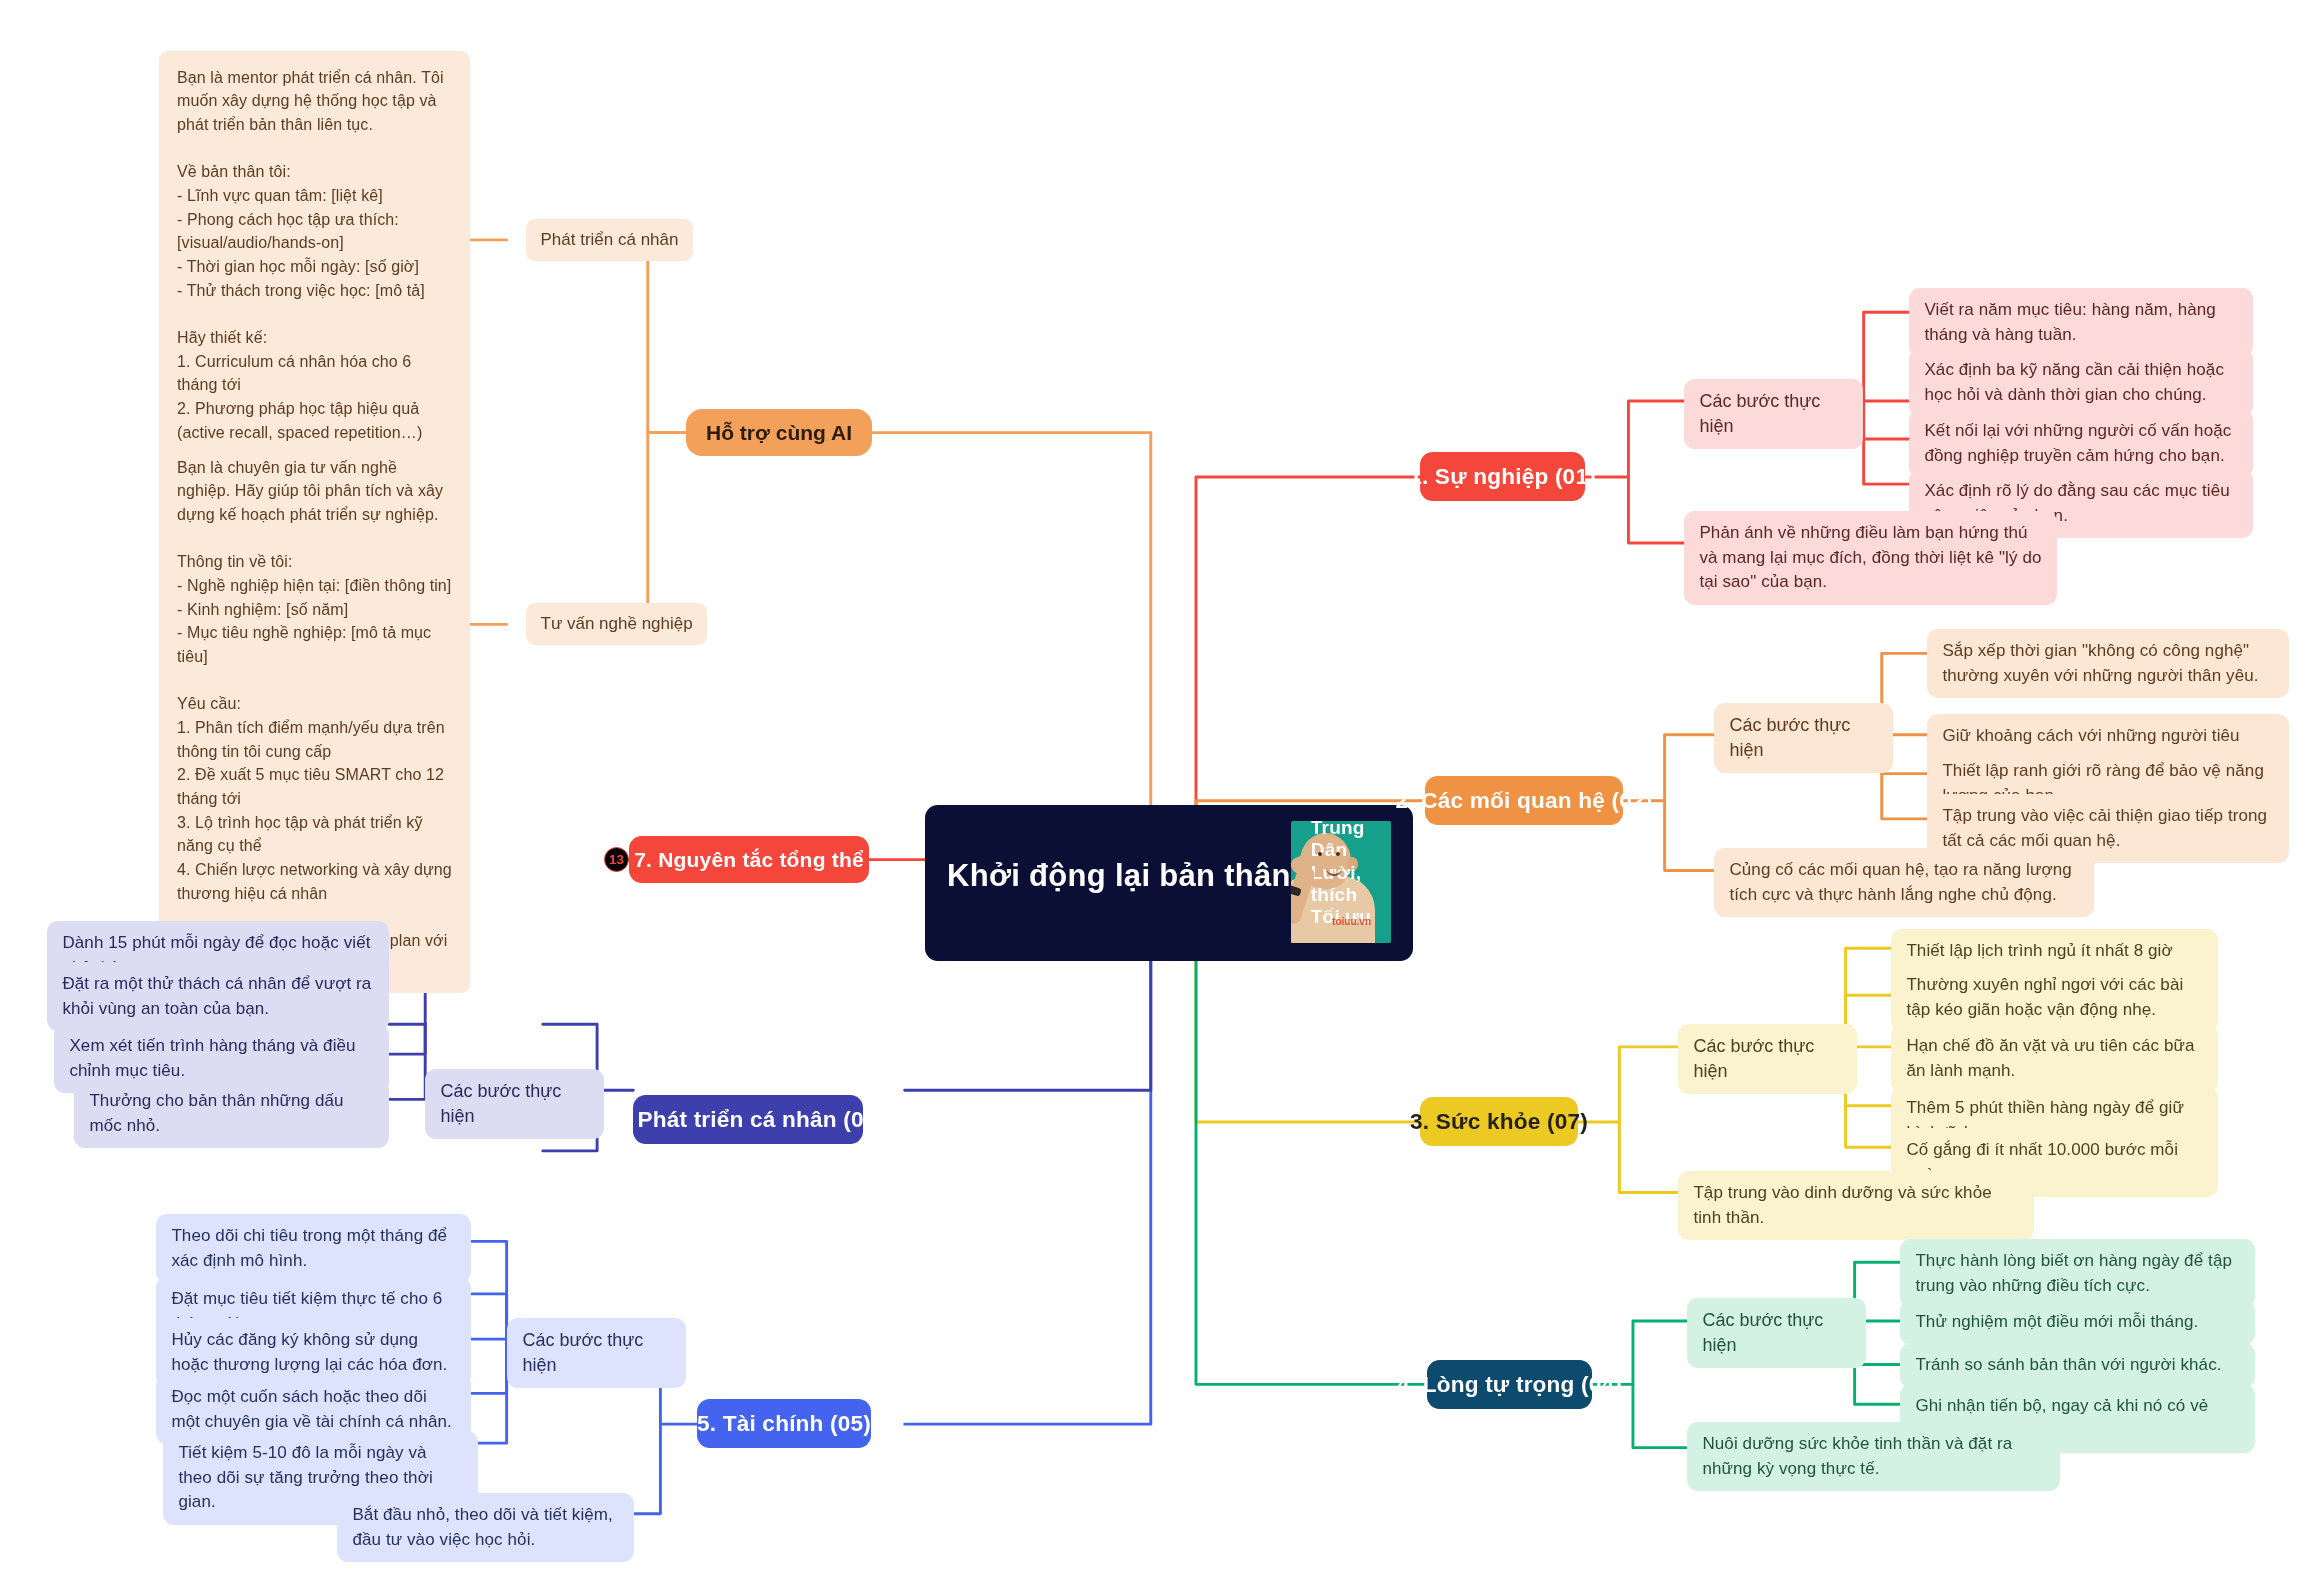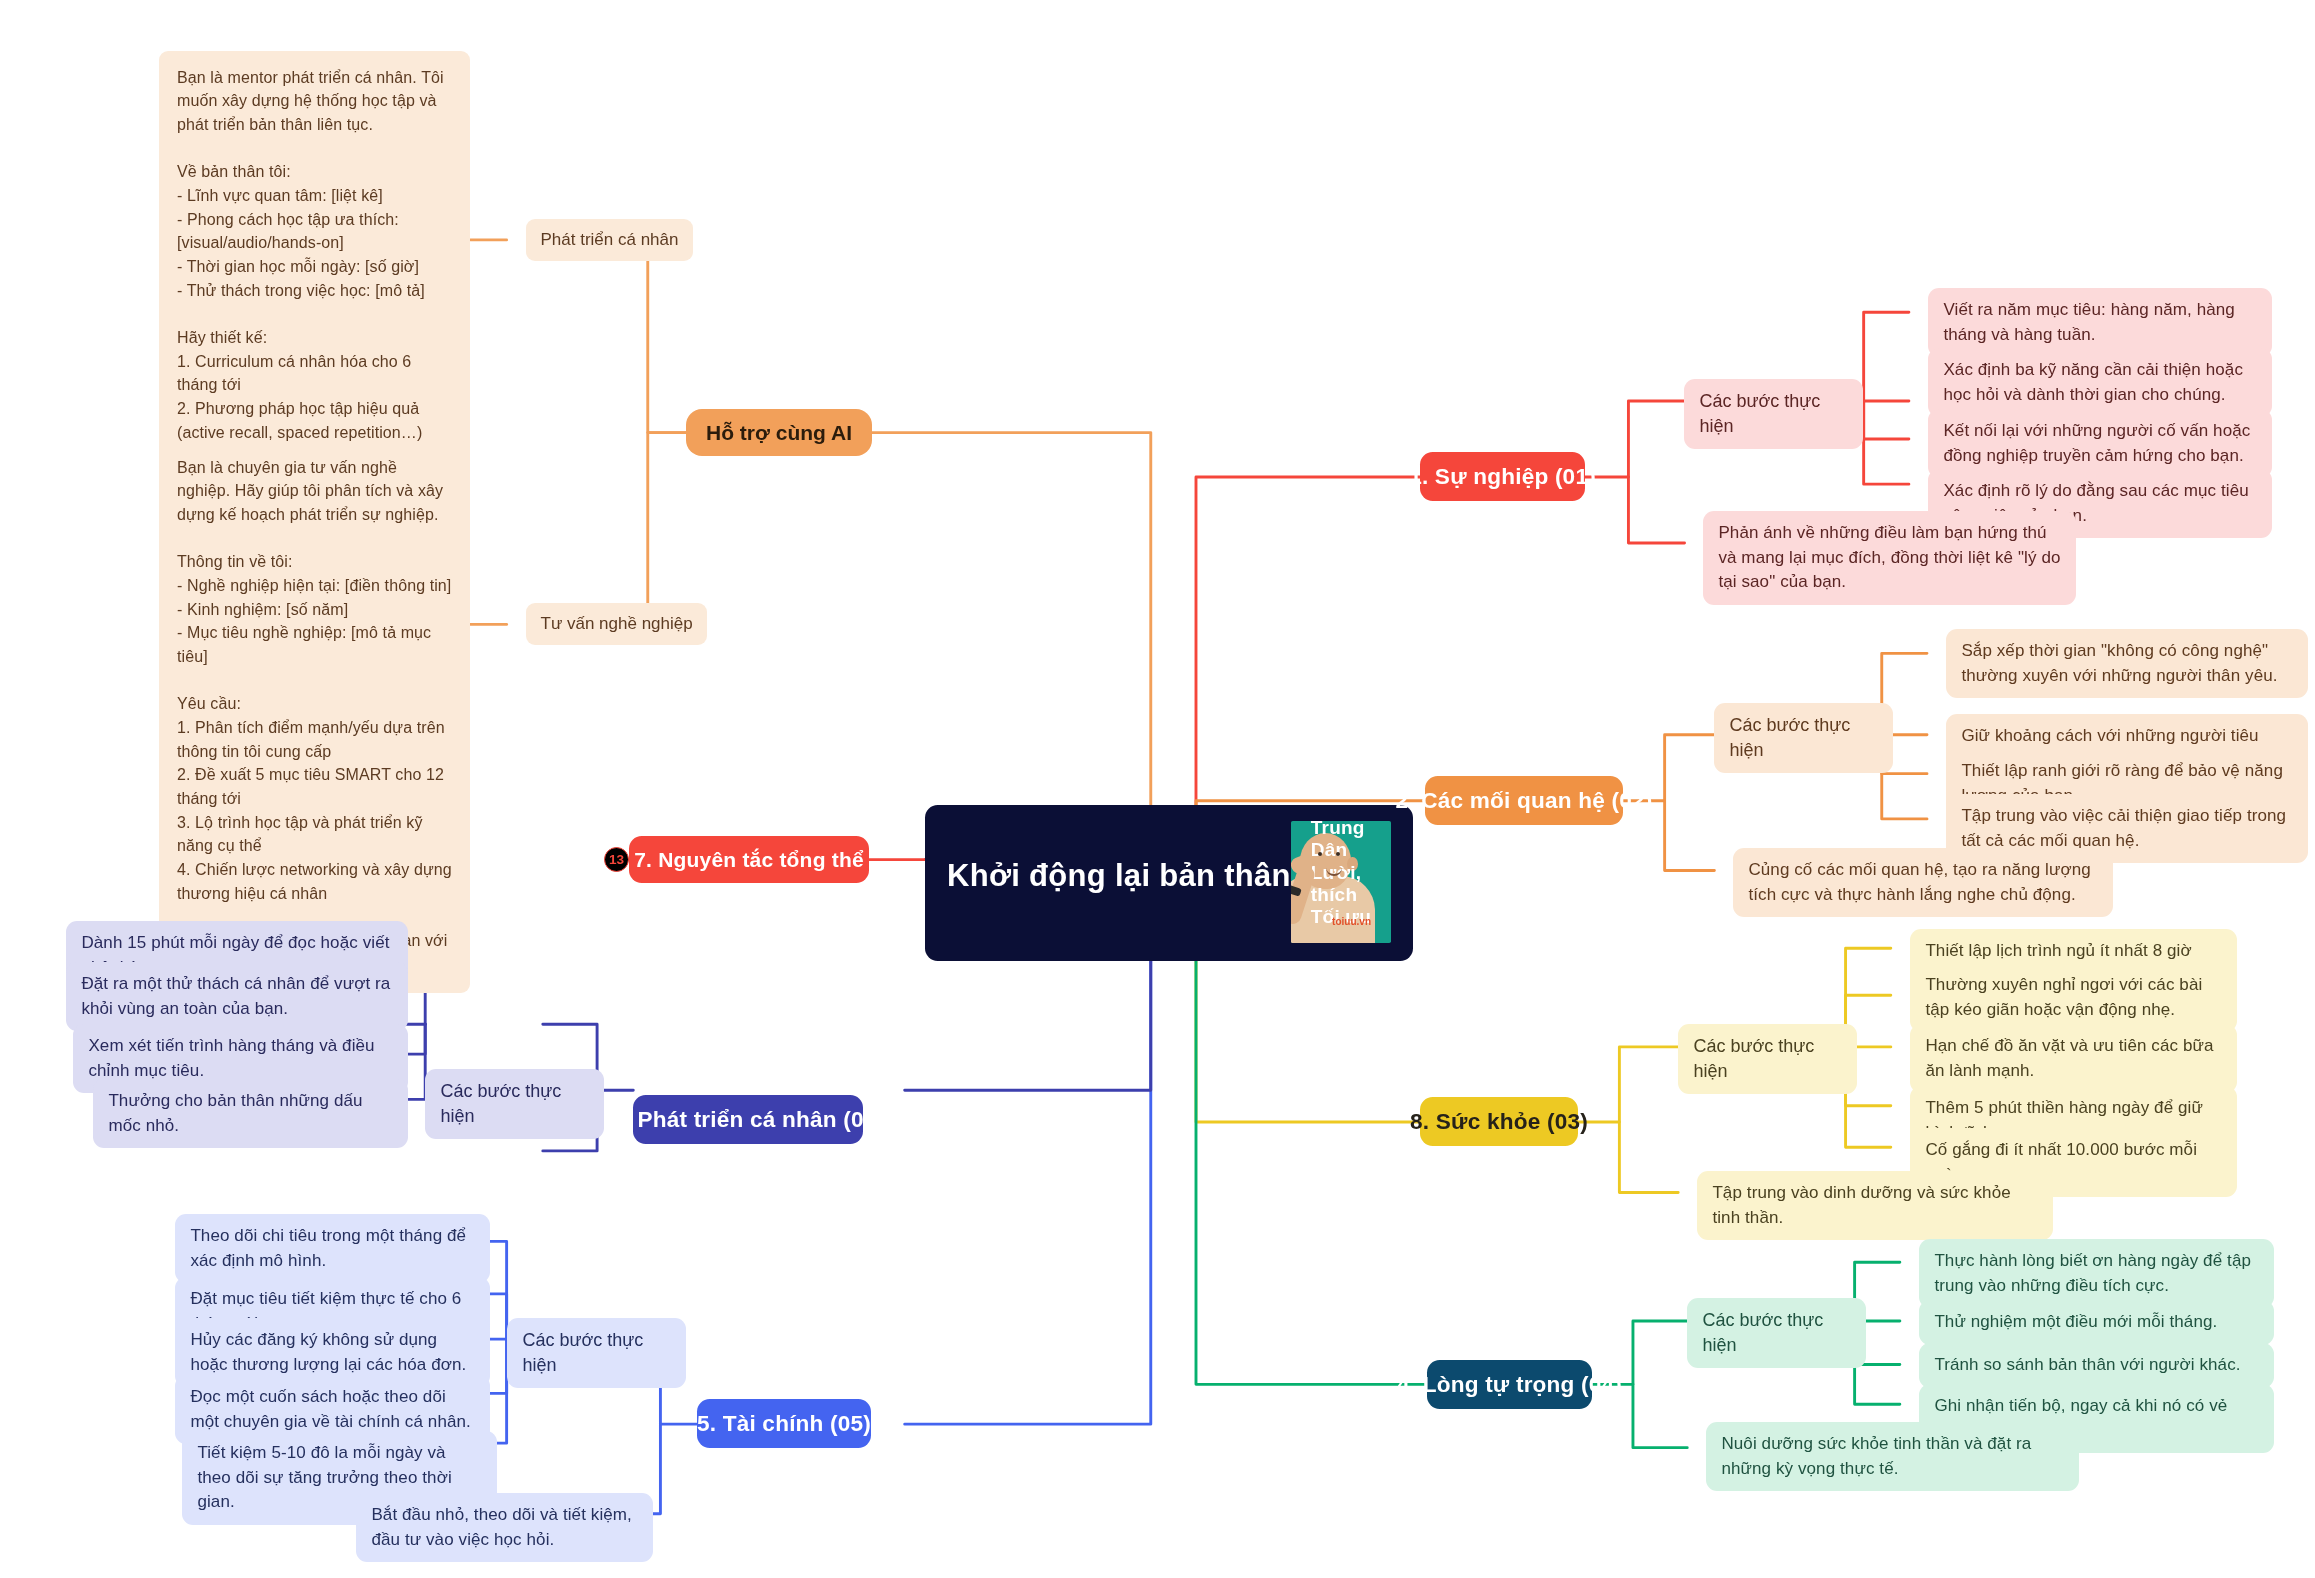--- a/index.html
+++ b/index.html
@@ -27,21 +27,20 @@
   }
 
   
   .leaf{
     border-radius:11px;
     padding:10px 15.4px;
     font-size:17px;
     line-height:1.45;
     letter-spacing:0.1px;
     box-sizing:border-box;
-    margin-left:19px;
   }
   .mid{
     border-radius:11px;
     padding:10px 15.4px;
     font-size:18px;
     line-height:1.4;
     box-sizing:border-box;
   }
 
   
@@ -291,21 +290,21 @@
   <div class="node leaf l-red" style="left:1684px;top:511px;width:373px;">Phản ánh về những điều làm bạn hứng thú và mang lại mục đích, đồng thời liệt kê "lý do tại sao" của bạn.</div>
 
   <div class="node pill c-org" style="left:1425px;top:776px;width:198px;height:49px;">2. Các mối quan hệ (02)</div>
   <div class="node mid l-org" style="left:1714px;top:703px;width:179px;">Các bước thực hiện</div>
   <div class="node leaf l-org" style="left:1927px;top:629px;width:362px;">Sắp xếp thời gian "không có công nghệ" thường xuyên với những người thân yêu.</div>
   <div class="node leaf l-org" style="left:1927px;top:714px;width:362px;">Giữ khoảng cách với những người tiêu cực.</div>
   <div class="node leaf l-org" style="left:1927px;top:749px;width:362px;">Thiết lập ranh giới rõ ràng để bảo vệ năng lượng của bạn.</div>
   <div class="node leaf l-org" style="left:1927px;top:794px;width:362px;">Tập trung vào việc cải thiện giao tiếp trong tất cả các mối quan hệ.</div>
   <div class="node leaf l-org" style="left:1714px;top:848px;width:380px;">Củng cố các mối quan hệ, tạo ra năng lượng tích cực và thực hành lắng nghe chủ động.</div>
 
-  <div class="node pill c-yel" style="left:1420px;top:1097px;width:158px;height:49px;">8. Sức khỏe (03)</div>
+  <div class="node pill c-yel" style="left:1420px;top:1097px;width:158px;height:49px;">3. Sức khỏe (07)</div>
   <div class="node mid l-yel" style="left:1678px;top:1024px;width:179px;">Các bước thực hiện</div>
   <div class="node leaf l-yel" style="left:1891px;top:929px;width:327px;">Thiết lập lịch trình ngủ ít nhất 8 giờ mỗi đêm.</div>
   <div class="node leaf l-yel" style="left:1891px;top:963px;width:327px;">Thường xuyên nghỉ ngơi với các bài tập kéo giãn hoặc vận động nhẹ.</div>
   <div class="node leaf l-yel" style="left:1891px;top:1024px;width:327px;">Hạn chế đồ ăn vặt và ưu tiên các bữa ăn lành mạnh.</div>
   <div class="node leaf l-yel" style="left:1891px;top:1086px;width:327px;">Thêm 5 phút thiền hàng ngày để giữ bình tĩnh.</div>
   <div class="node leaf l-yel" style="left:1891px;top:1128px;width:327px;">Cố gắng đi ít nhất 10.000 bước mỗi ngày.</div>
   <div class="node leaf l-yel" style="left:1678px;top:1171px;width:356px;">Tập trung vào dinh dưỡng và sức khỏe tinh thần.</div>
 
   <div class="node pill c-grn" style="left:1427px;top:1360px;width:165px;height:49px;">4. Lòng tự trọng (04)</div>
   <div class="node mid l-grn" style="left:1687px;top:1298px;width:179px;">Các bước thực hiện</div>

